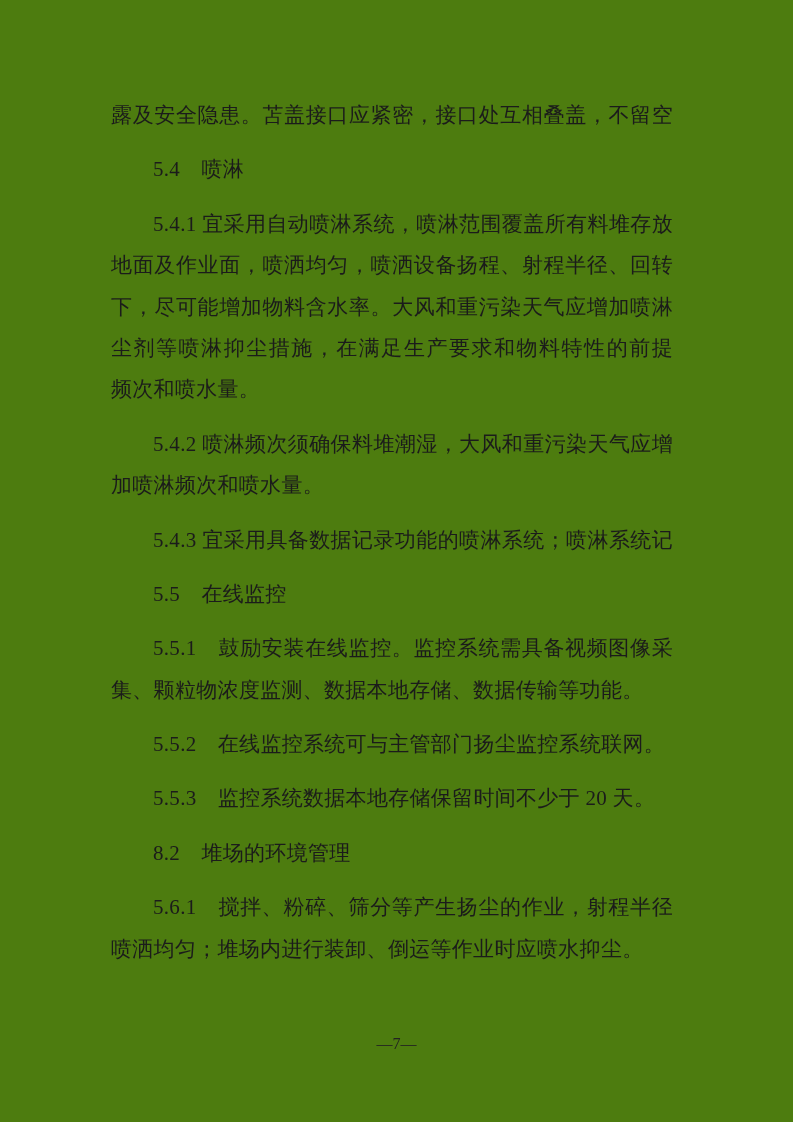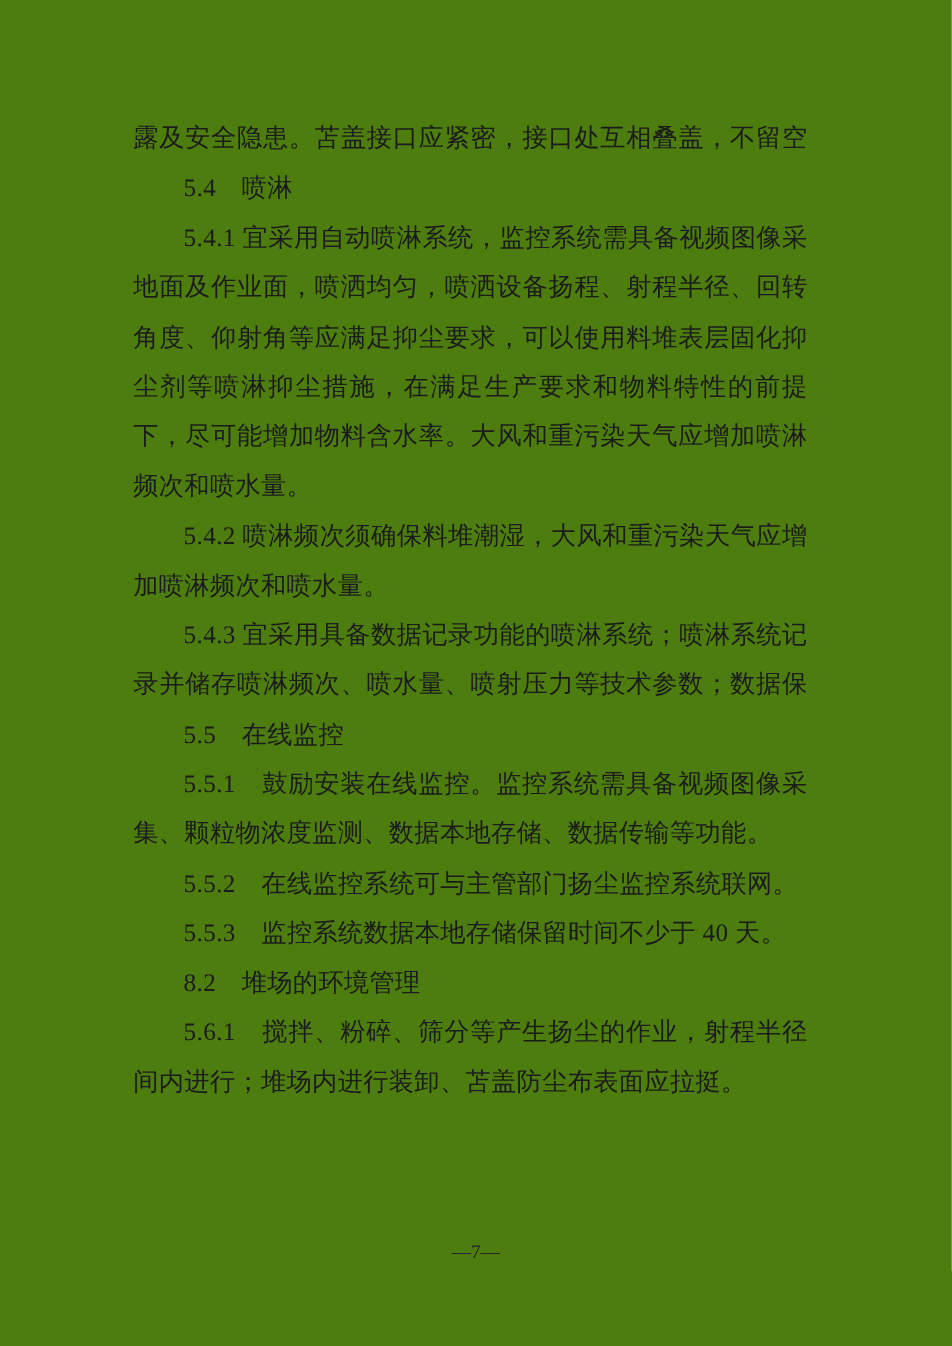--- a/index.html
+++ b/index.html
@@ -36,20 +36,21 @@
     letter-spacing: 0.3px;
     white-space: pre-wrap;
   }
   .line.justify {
     text-align: justify;
     text-align-last: justify;
     text-justify: inter-character;
   }
   .line.indent {
     padding-left: 42px;
+    margin-top: 13px;
   }
   .line.nowrap {
     white-space: nowrap;
   }
   .page-number {
     position: absolute;
     left: 0;
     top: 1033px;
     width: 793px;
     text-align: center;
@@ -59,34 +60,32 @@
     color: #222222;
   }
 </style>
 </head>
 <body>
 
 <div class="page">
   <div class="body-text">
     <div class="line justify">露及安全隐患。苫盖接口应紧密，接口处互相叠盖，不留空</div>
     <div class="line indent nowrap">5.4　喷淋</div>
-    <div class="line indent justify">5.4.1 宜采用自动喷淋系统，监控系统需具备视频图像采</div>
+    <div class="line indent justify">5.4.1 宜采用自动喷淋系统，喷淋范围覆盖所有料堆存放</div>
     <div class="line justify">地面及作业面，喷洒均匀，喷洒设备扬程、射程半径、回转</div>
-    <div class="line justify">角度、仰射角等应满足抑尘要求，可以使用料堆表层固化抑</div>
+    <div class="line justify">下，尽可能增加物料含水率。大风和重污染天气应增加喷淋</div>
     <div class="line justify">尘剂等喷淋抑尘措施，在满足生产要求和物料特性的前提</div>
-    <div class="line justify">下，尽可能增加物料含水率。大风和重污染天气应增加喷淋</div>
     <div class="line nowrap">频次和喷水量。</div>
     <div class="line indent justify">5.4.2 喷淋频次须确保料堆潮湿，大风和重污染天气应增</div>
     <div class="line nowrap">加喷淋频次和喷水量。</div>
     <div class="line indent justify">5.4.3 宜采用具备数据记录功能的喷淋系统；喷淋系统记</div>
-    <div class="line justify">录并储存喷淋频次、喷水量、喷射压力等技术参数；数据保</div>
     <div class="line indent nowrap">5.5　在线监控</div>
     <div class="line indent justify">5.5.1　鼓励安装在线监控。监控系统需具备视频图像采</div>
     <div class="line nowrap">集、颗粒物浓度监测、数据本地存储、数据传输等功能。</div>
     <div class="line indent nowrap">5.5.2　在线监控系统可与主管部门扬尘监控系统联网。</div>
-    <div class="line indent nowrap">5.5.3　监控系统数据本地存储保留时间不少于 40 天。</div>
+    <div class="line indent nowrap">5.5.3　监控系统数据本地存储保留时间不少于 20 天。</div>
     <div class="line indent nowrap">8.2　堆场的环境管理</div>
     <div class="line indent justify">5.6.1　搅拌、粉碎、筛分等产生扬尘的作业，射程半径</div>
-    <div class="line nowrap">间内进行；堆场内进行装卸、苫盖防尘布表面应拉挺。</div>
+    <div class="line nowrap">喷洒均匀；堆场内进行装卸、倒运等作业时应喷水抑尘。</div>
   </div>
 
   <div class="page-number">—7—</div>
 </div>
 
 </body></html>

